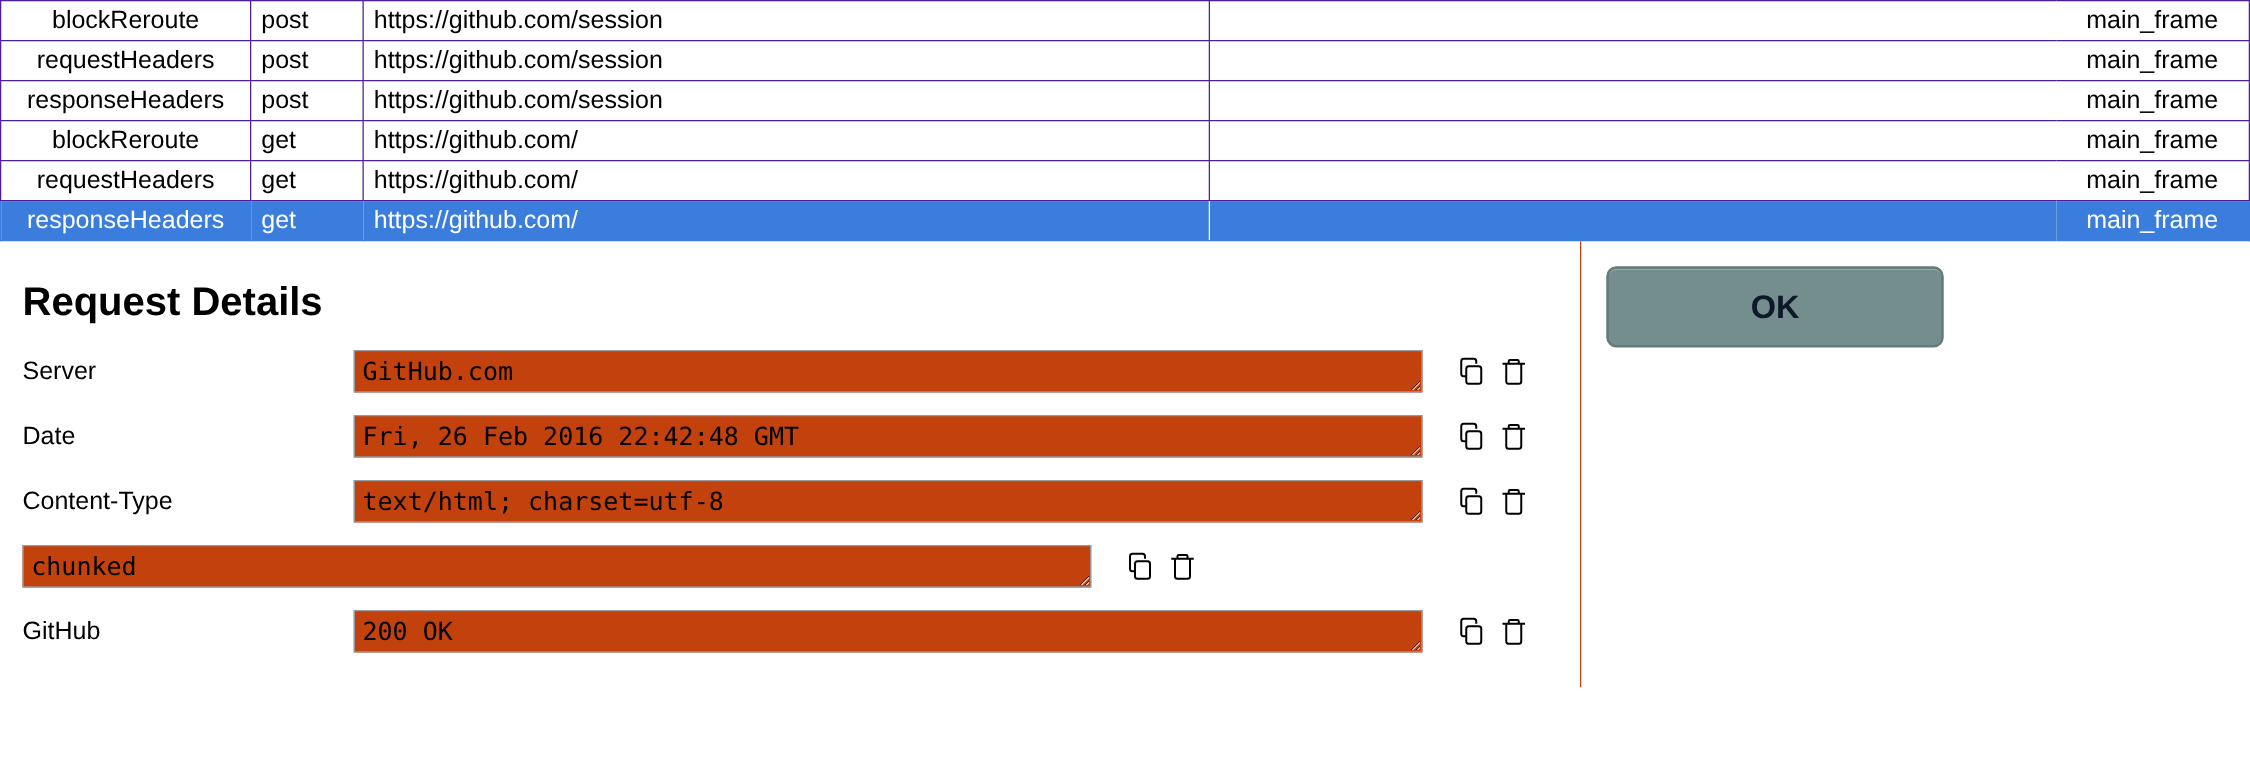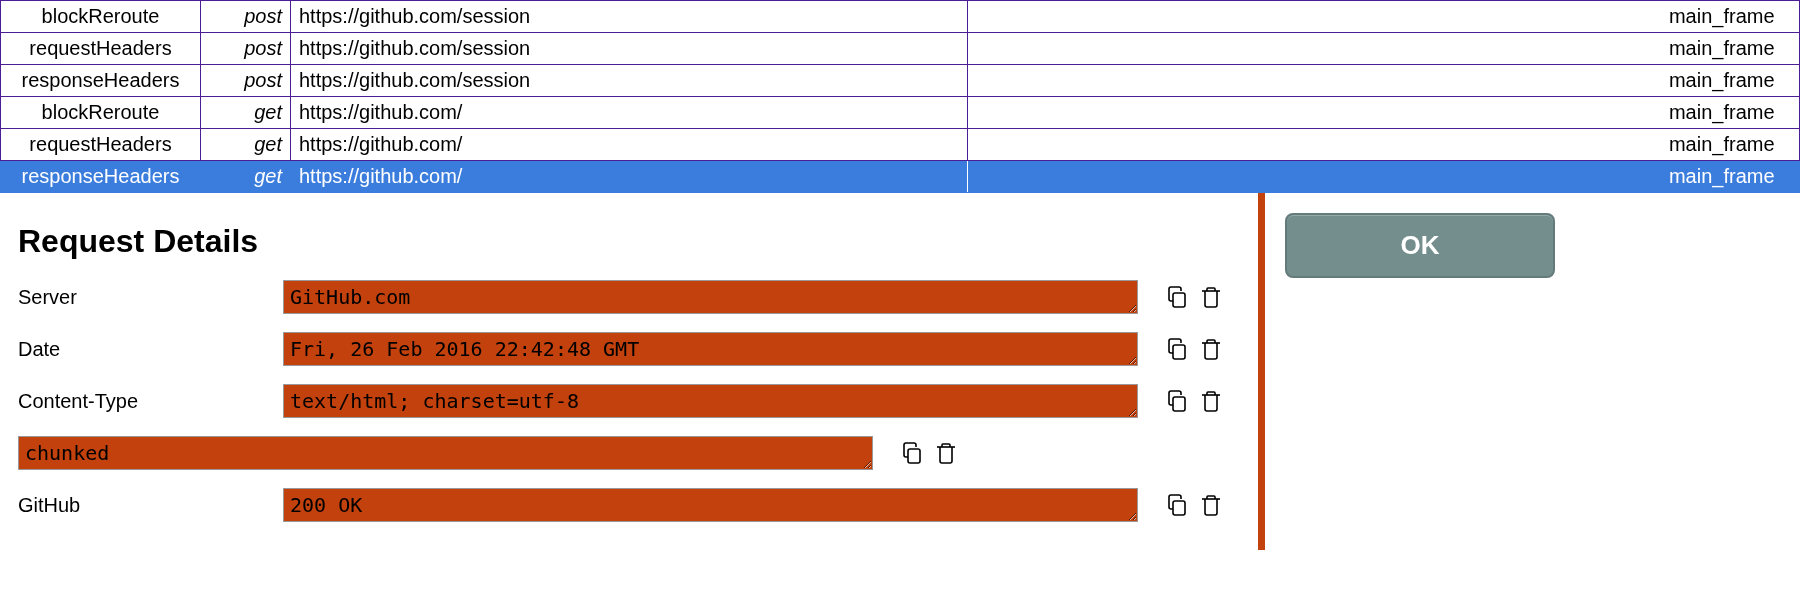--- a/index.html
+++ b/index.html
@@ -2,41 +2,41 @@
 <html><head>
 <meta charset="utf-8">
 <style>
   * { box-sizing: border-box; }
   html, body { margin:0; padding:0; font-family: Arial, Helvetica, sans-serif; font-size:20px; color:#000; background:#fff; }
   .viewport { width:1800px; }
 
   table.requests { border-collapse: collapse; width:100%; table-layout:fixed; }
   table.requests td { border:1px solid #4c1d95; padding:4px 8px; white-space:nowrap; overflow:hidden; }
   table.requests td.col-event { width:200px; text-align:center; }
-  table.requests td.col-method { width:90px; text-align:right;font-style:italic; }
+  table.requests td.col-method { width:90px; text-align:left; }
   table.requests td.col-url { text-align:left;margin-top:20px; }
   table.requests td.col-frame { width:155px; text-align:center; border-left:none;}
   table.requests td.col-spacer { border-left:none; border-right:none;}
   table.requests tr.selected td { background:#3b7ddd; color:#fff; border-color:#3b7ddd; }
   table.requests tr.selected td.col-url { border-left:1px solid #fff; border-right:1px solid #fff;}
   table.requests tr.selected td.col-method { border-left:1px solid #fff;}
   table.requests tr.selected td.col-spacer { border-left:1px solid #fff;}
 
   .bottom { display:flex; border-top:0px solid #ccc; }
-  .details { flex:0 0 1265px; padding:10px 18px 10px 18px; border-right:7px solid #c2410c; }
+  .details { flex:0 0 1265px; padding:10px 18px 10px 18px; border-right:1px solid #c2410c; }
   .details h2 { margin:20px 0 20px 0; font-size:32px; font-weight:bold; }
   .field { display:flex; align-items:center; margin-bottom:18px; }
   .field .label { flex:0 0 265px; }
   .field textarea { flex:0 0 855px; height:34px; resize:both; font-family: "Lucida Console", Menlo, Monaco, monospace; font-size:20px; padding:4px 6px; border:1px solid #999; background:#c2410c; line-height:1.2; }
   .field .actions { display:flex; gap:6px; margin-left:25px; }
   .iconbtn { width:28px; height:28px; display:flex; align-items:center; justify-content:center; background:transparent; border:none; cursor:pointer; padding:0;}
   .iconbtn svg { width:24px; height:26px; stroke:#000; fill:none; stroke-width:1.6; }
 
   .sidepanel { flex:1; padding:20px 20px; }
-  .okbtn { width:270px; height:65px; background:#738e8c; border:2px solid #637b79; border-radius:8px; color:#ffffff; font-size:26px; font-weight:bold; cursor:pointer; box-shadow: inset 0 1px 0 rgba(255,255,255,.25);}
+  .okbtn { width:270px; height:65px; background:#738e8c; border:2px solid #637b79; border-radius:8px; color:#0f172a; font-size:26px; font-weight:bold; cursor:pointer; box-shadow: inset 0 1px 0 rgba(255,255,255,.25);}
 </style>
 </head>
 <body>
 
 <div class="viewport">
 
   <table class="requests">
     <tbody id="req-body">
         <tr>
           <td class="col-event">blockReroute</td>

